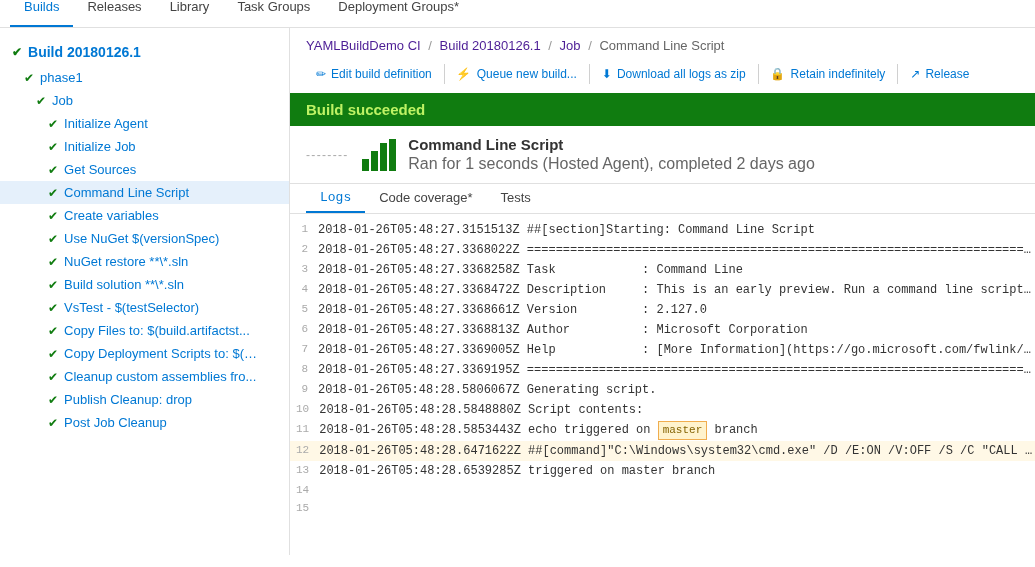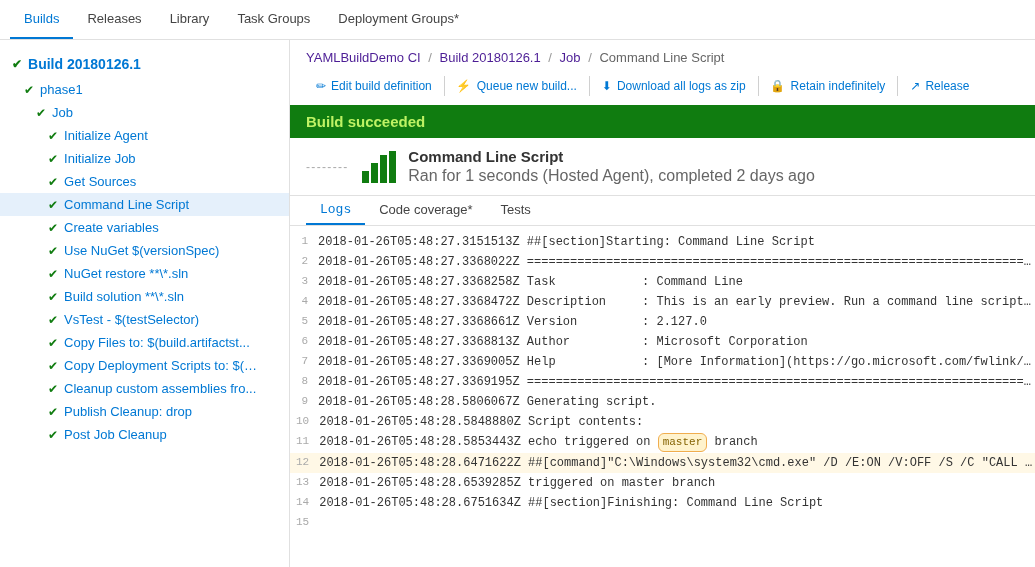--- a/index.html
+++ b/index.html
@@ -5,21 +5,21 @@
     * { box-sizing: border-box; margin: 0; padding: 0; }
     body { font-family: 'Segoe UI', Arial, sans-serif; font-size: 13px; color: #333; background: #fff; overflow: hidden; }
 
     
     .top-nav {
       display: flex;
       align-items: flex-end;
       background: #fff;
       border-bottom: 1px solid #e0e0e0;
       padding: 0 10px;
-      height: 40px;
+      height: 28px;
     }
     .top-nav-item {
       padding: 10px 14px;
       cursor: pointer;
       font-size: 13px;
       color: #444;
       border-bottom: 2px solid transparent;
       height: 40px;
       display: flex;
       align-items: center;
@@ -201,21 +201,21 @@
       color: #333;
       overflow: hidden;
       text-overflow: ellipsis;
     }
     .master-badge {
       display: inline-block;
       background: #fff3cd;
       border: 1px solid #f0ad4e;
       color: #856404;
       padding: 0 4px;
-      border-radius: 6px;
+      border-radius: 0;
       font-size: 11px;
     }
     .log-line-12 { background: #fff8e6; }
   </style>
 </head>
 <body>
 
 <nav class="top-nav">
   <div class="top-nav-item active">Builds</div>
   <div class="top-nav-item">Releases</div>
@@ -411,21 +411,20 @@
         <div class="log-line log-line-12">
           <span class="log-num">12</span>
           <span class="log-text">2018-01-26T05:48:28.6471622Z ##[command]"C:\Windows\system32\cmd.exe" /D /E:ON /V:OFF /S /C "CALL "d:\a\_te</span>
         </div>
         <div class="log-line">
           <span class="log-num">13</span>
           <span class="log-text">2018-01-26T05:48:28.6539285Z triggered on master branch</span>
         </div>
         <div class="log-line">
           <span class="log-num">14</span>
-          <span class="log-text">2018-01-26T05:48:28.6751634Z ##[section]Finishing: Command Line Script</span>
         </div>
         <div class="log-line">
           <span class="log-num">15</span>
           <span class="log-text"></span>
         </div>
       </div>
 
   </main>
 </div>
 

